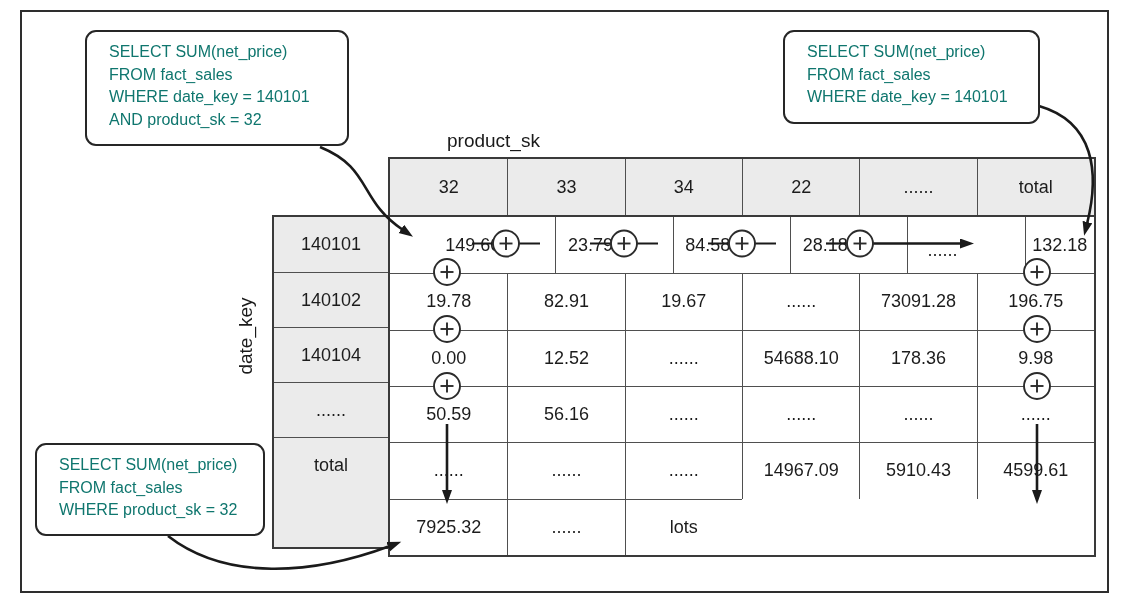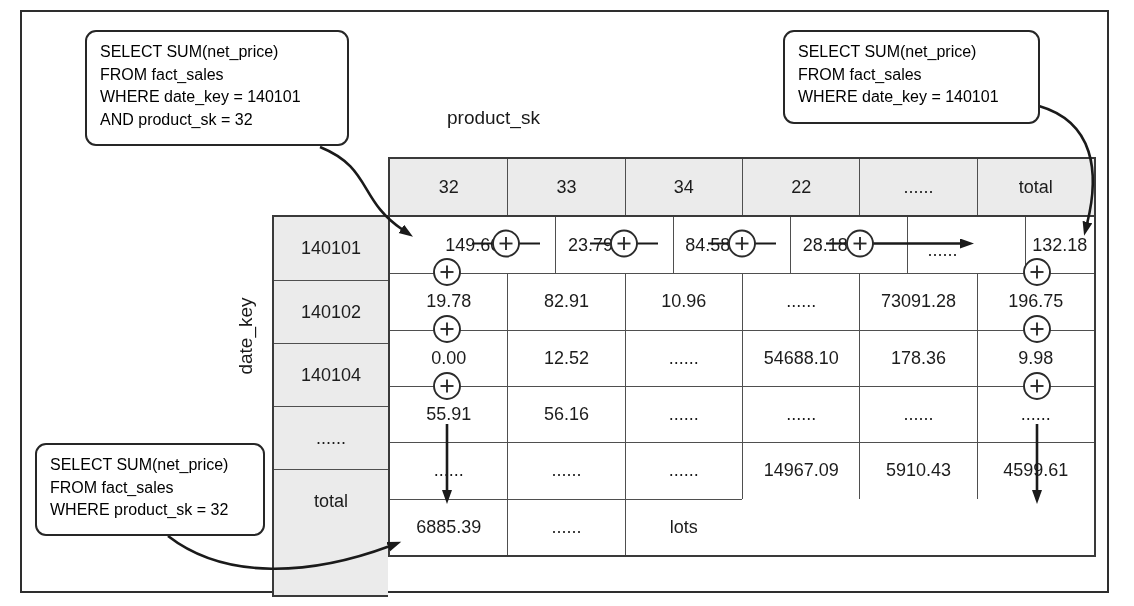--- a/index.html
+++ b/index.html
@@ -7,44 +7,44 @@
     position:relative; width:1134px; height:606px; background:#ffffff;
     font-family:"Liberation Sans", sans-serif; color:#1c1c1c; overflow:hidden;
   }
   .frame {
     position:absolute; left:20px; top:10px; width:1089px; height:583px;
     border:2.5px solid #2e2e2e; box-sizing:border-box;
   }
   
   .callout {
     position:absolute; background:#ffffff; border:2.5px solid #262626;
-    border-radius:11px; padding:9px 13px; font-size:16px; line-height:1.42;
-    color:#000000; z-index:4; box-sizing:border-box; white-space:nowrap;
+    border-radius:11px; padding:9px 22px; font-size:16px; line-height:1.42;
+    color:#0f766e; z-index:4; box-sizing:border-box; white-space:nowrap;
   }
   .callout .line { white-space:nowrap; }
   .co-tl { left:85px;  top:30px;  width:264px; height:116px; }
   .co-tr { left:783px; top:30px;  width:257px; height:94px;  }
   .co-bl { left:35px;  top:443px; width:230px; height:93px;  }
   
   .col-axis-label {
-    position:absolute; left:447px; top:107px; font-size:19px; color:#1a1a1a;
+    position:absolute; left:447px; top:130px; font-size:19px; color:#1a1a1a;
   }
   .row-axis-label {
     position:absolute; left:246px; top:336px; font-size:19px; color:#1a1a1a;
     transform:translate(-50%,-50%) rotate(-90deg); white-space:nowrap;
   }
   
   .block { position:absolute; box-sizing:border-box; display:grid; }
   .colhead {
     left:388px; top:157px; width:708px; height:58px;
     grid-template-columns:repeat(6,1fr);
     border:2px solid #3a3a3a; border-bottom:none; background:#ebebeb;
   }
   .rowhead {
-    left:272px; top:215px; width:116px; height:382px;
+    left:272px; top:215px; width:116px; height:334px;
     grid-template-rows:repeat(6,1fr);
     border:2px solid #3a3a3a; border-right:none; background:#ebebeb;
   }
   .datagrid {
     left:388px; top:215px; width:708px; height:342px;
     grid-template-columns:repeat(6,1fr); grid-template-rows:repeat(6,1fr);
     border:2px solid #3a3a3a; background:#ffffff;
   }
   .cell {
     display:flex; align-items:center; justify-content:center;
@@ -107,43 +107,43 @@
     </div>
   <div class="block datagrid">
       <div class="cell">149.60</div>
       <div class="cell">23.79</div>
       <div class="cell">84.58</div>
       <div class="cell">28.18</div>
       <div class="cell dip">......</div>
       <div class="cell">132.18</div>
       <div class="cell">19.78</div>
       <div class="cell">82.91</div>
-      <div class="cell">10.96</div>
+      <div class="cell">19.67</div>
       <div class="cell">......</div>
       <div class="cell">73091.28</div>
       <div class="cell">196.75</div>
       <div class="cell">0.00</div>
       <div class="cell">12.52</div>
       <div class="cell">......</div>
       <div class="cell">54688.10</div>
       <div class="cell">178.36</div>
       <div class="cell">9.98</div>
-      <div class="cell">55.91</div>
+      <div class="cell">50.59</div>
       <div class="cell">56.16</div>
       <div class="cell">......</div>
       <div class="cell">......</div>
       <div class="cell">......</div>
       <div class="cell">......</div>
       <div class="cell">......</div>
       <div class="cell">......</div>
       <div class="cell">......</div>
       <div class="cell">14967.09</div>
       <div class="cell">5910.43</div>
       <div class="cell">4599.61</div>
-      <div class="cell">6885.39</div>
+      <div class="cell">7925.32</div>
       <div class="cell">......</div>
       <div class="cell">lots</div>
     </div>
 
   <svg class="overlay" viewBox="0 0 1134 606" xmlns="http://www.w3.org/2000/svg">
     <defs>
       <marker id="ah" markerUnits="userSpaceOnUse" markerWidth="16" markerHeight="12" refX="2" refY="5" orient="auto">
         <path d="M0,0 L14,5 L0,10 Z" fill="#1a1a1a"></path>
       </marker>
     </defs>

